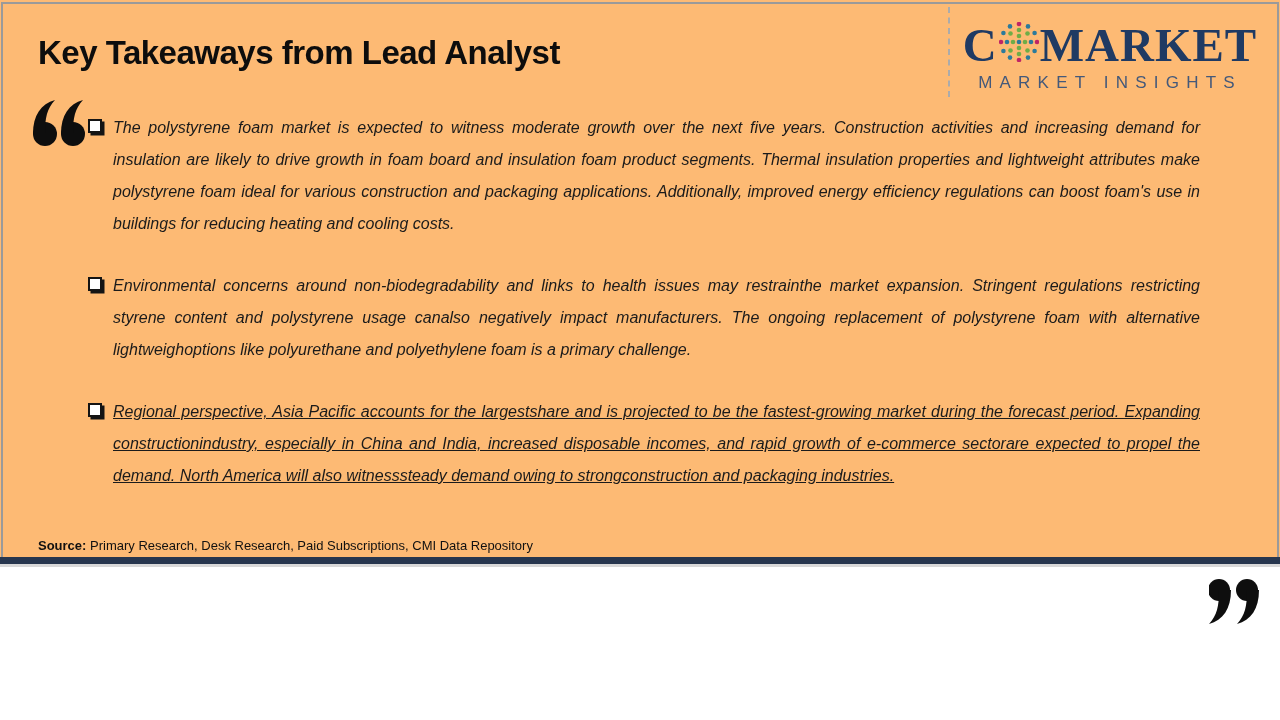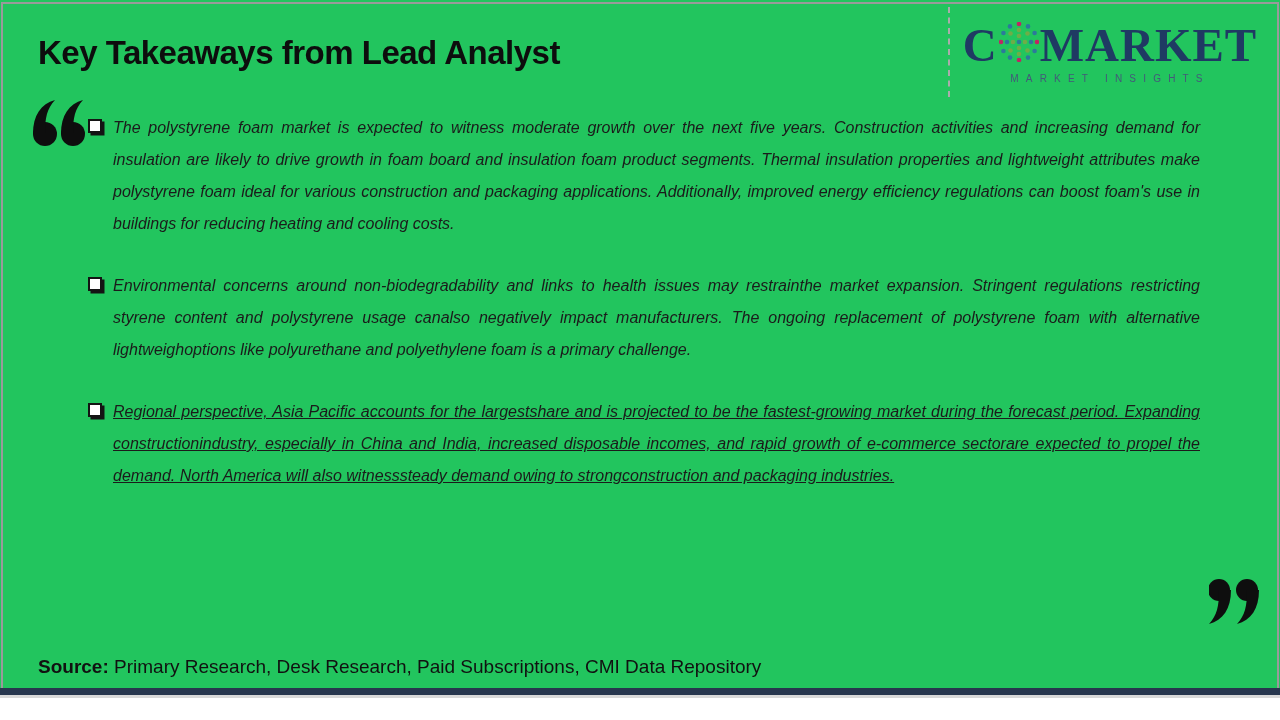--- a/index.html
+++ b/index.html
@@ -4,22 +4,22 @@
 <style>
   html, body {
     margin: 0; padding: 0;
     width: 1280px; height: 720px;
     background: #ffffff;
     font-family: "Liberation Sans", sans-serif;
     overflow: hidden;
   }
   .slide {
     position: relative;
-    width: 1280px; height: 698px;
-    background: #22c55e;
+    width: 1280px; height: 567px;
+    background: #fdba74;
     box-sizing: border-box;
   }
   
   .frame {
     position: absolute; left: 1px; top: 2px; right: 1px; bottom: 6px;
     border: 2px solid #9a9a9a;
     border-bottom: none;
     pointer-events: none;
   }
   .bottom-bar {
@@ -47,21 +47,21 @@
   }
   .logo-word {
     display: flex; align-items: center; justify-content: center;
     font-family: "Liberation Serif", serif;
     font-weight: 700; font-size: 47px; color: #1f3a63;
     letter-spacing: 1px; line-height: 48px;
   }
   .logo-word .globe { margin: 2px 1px 0 1px; }
   .logo-sub {
     margin-top: 3px;
-    font-size: 10px; color: #44597a; font-weight: 400;
+    font-size: 17px; color: #44597a; font-weight: 400;
     letter-spacing: 7.2px; white-space: nowrap;
   }
 
   
   .quote-open  { position: absolute; left: 33px;  top: 100px; }
   .quote-close { position: absolute; right: 19px; top: 577px; }
 
   
   .takeaways {
     position: absolute; left: 88px; right: 80px; top: 112px;
@@ -79,22 +79,22 @@
   .square-bullet {
     position: absolute; left: 0; top: 7px;
     width: 10px; height: 10px;
     background: #ffffff;
     border: 2px solid #141414;
     box-shadow: 2.5px 2.5px 0 0 #141414;
   }
 
   
   .source {
-    position: absolute; left: 38px; bottom: 20px;
-    font-size: 19px; color: #111111;
+    position: absolute; left: 38px; bottom: 14px;
+    font-size: 13px; color: #111111;
   }
   .source .label { font-weight: 700; }
 </style>
 </head>
 <body>
 
 <div class="slide">
   <div class="frame"></div>
 
   <div class="title">Key Takeaways from Lead Analyst</div>

